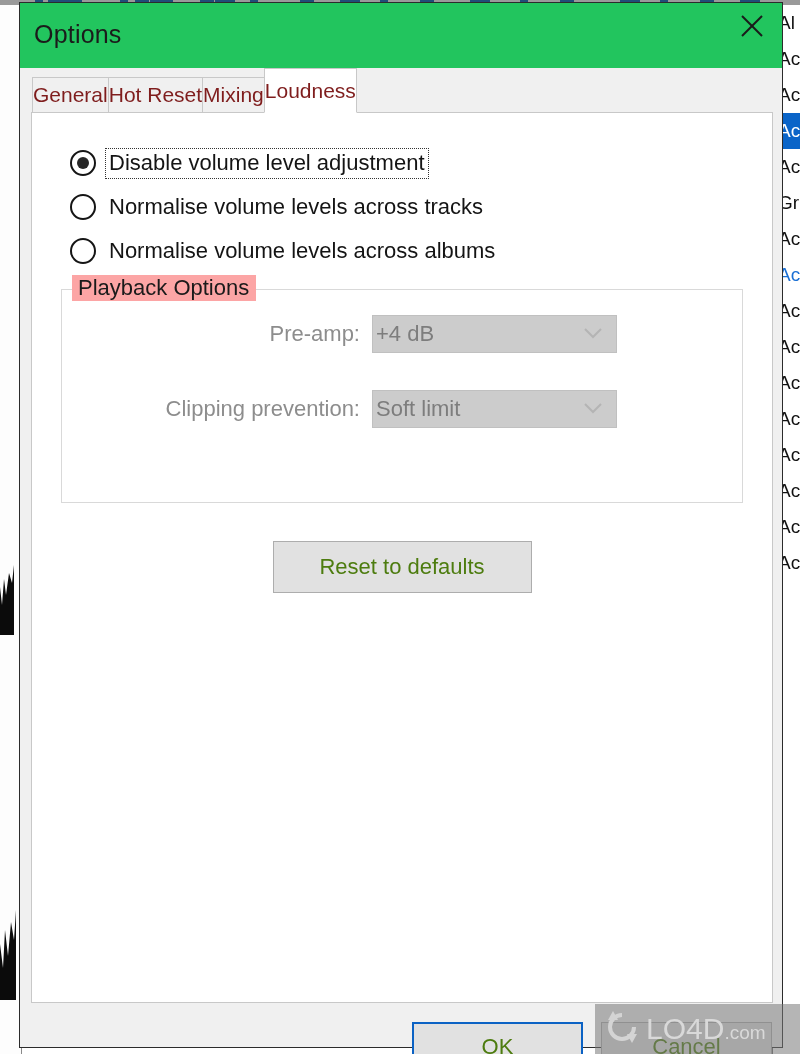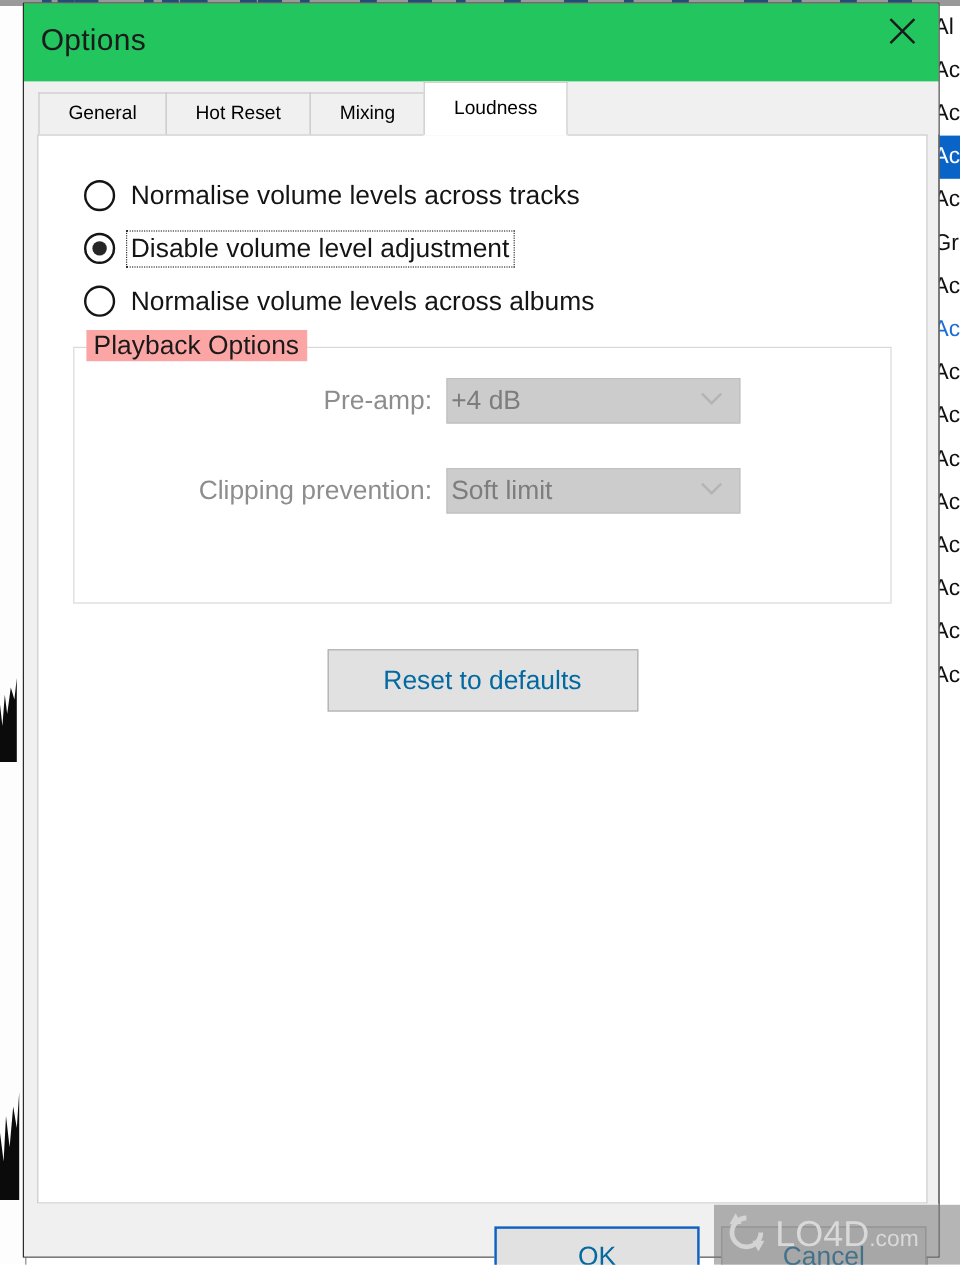--- a/index.html
+++ b/index.html
@@ -125,23 +125,23 @@
     background: #f0f0f0;
     padding-left: 12px;
     box-sizing: border-box;
     display: flex;
     align-items: flex-end;
   }
   .tab {
     position: relative;
     height: 35px;
     line-height: 34px;
-    padding: 0 24px;
-    font-size: 16px;
-    color: #000000;
+    padding: 0 0;
+    font-size: 21px;
+    color: #7f1d1d;
     background: #f0f0f0;
     border: 1px solid #c8c8c8;
     border-bottom: none;
     box-sizing: border-box;
     margin-right: -1px;
     white-space: nowrap;
     cursor: default;
   }
   .tab.active {
     height: 45px;
@@ -266,21 +266,21 @@
   .reset-wrap {
     display: flex;
     justify-content: center;
     margin-top: 38px;
   }
   .btn {
     background: #e1e1e1;
     border: 1px solid #adadad;
     box-sizing: border-box;
     font-size: 22px;
-    color: #0369a1;
+    color: #4d7c0f;
     display: flex;
     align-items: center;
     justify-content: center;
     white-space: nowrap;
     cursor: default;
   }
   .btn-reset { width: 259px; height: 52px; }
 
   
   .footer {
@@ -403,26 +403,26 @@
         <div class="tab">General</div>
         <div class="tab">Hot Reset</div>
         <div class="tab">Mixing</div>
         <div class="tab active">Loudness</div>
       </div>
 
     <div class="panel">
 
       <div class="radio-group" id="radio-group">
           <div class="radio-row">
+            <div class="radio-mark checked"></div>
+            <span class="radio-label focused">Disable volume level adjustment</span>
+          </div>
+          <div class="radio-row">
             <div class="radio-mark"></div>
             <span class="radio-label">Normalise volume levels across tracks</span>
-          </div>
-          <div class="radio-row">
-            <div class="radio-mark checked"></div>
-            <span class="radio-label focused">Disable volume level adjustment</span>
           </div>
           <div class="radio-row">
             <div class="radio-mark"></div>
             <span class="radio-label">Normalise volume levels across albums</span>
           </div>
         </div>
 
       <div class="groupbox">
         <div class="groupbox-legend">Playback Options</div>
 

